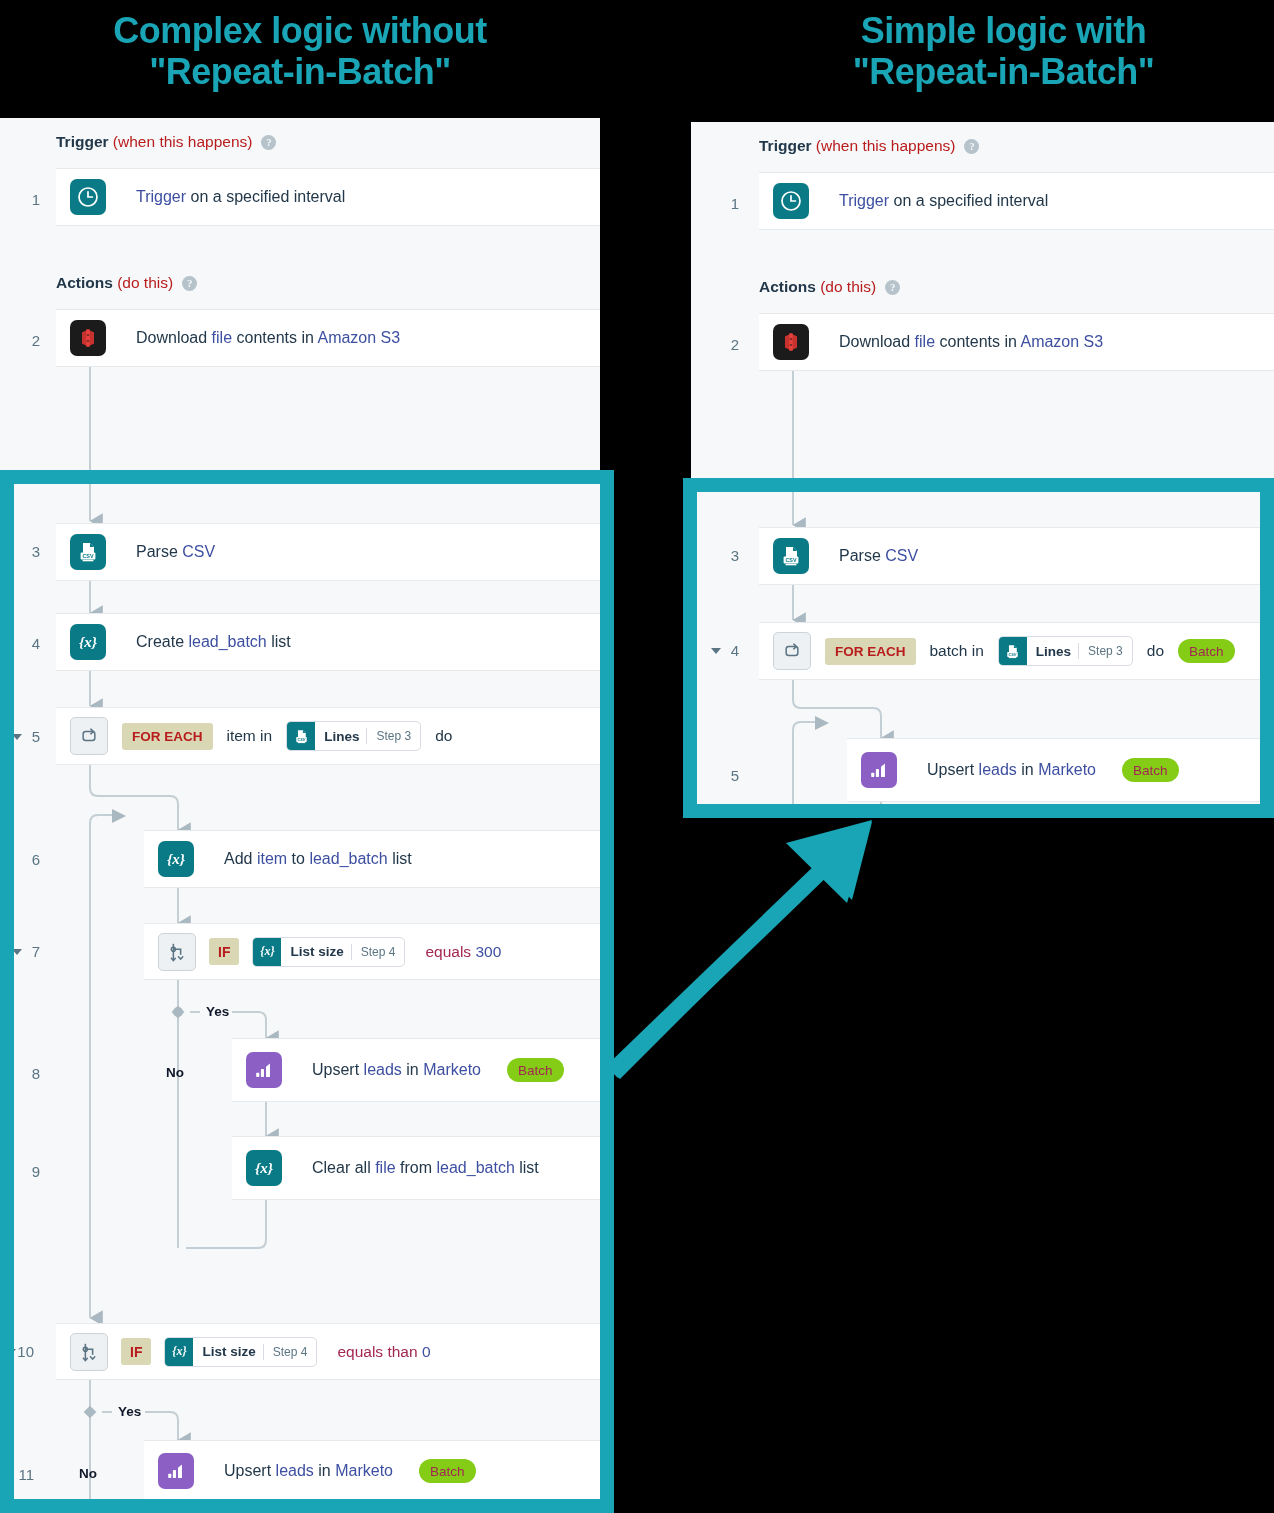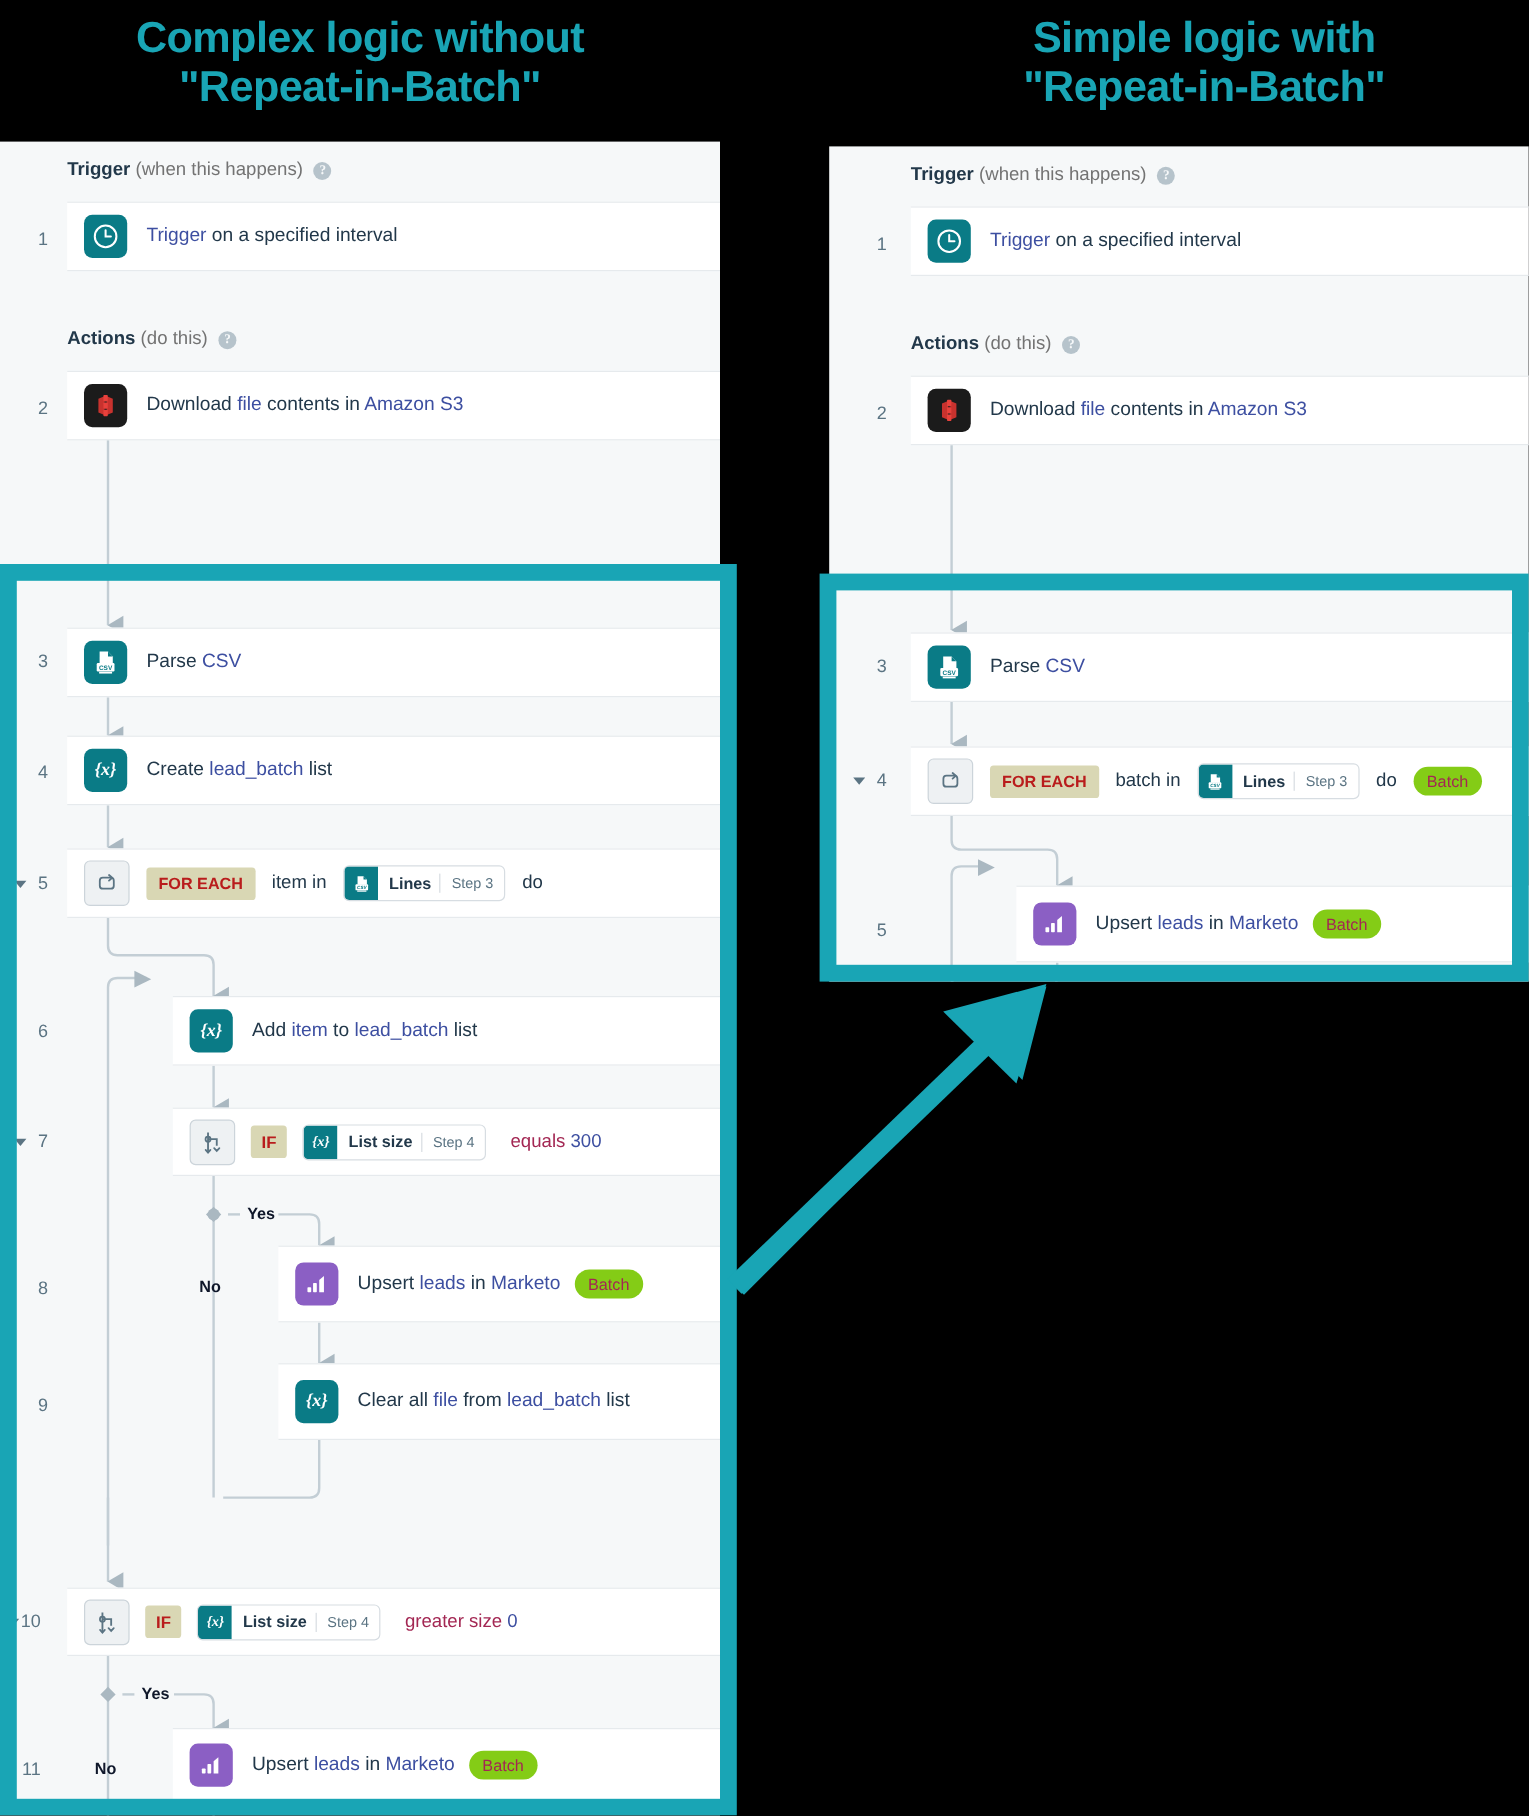--- a/index.html
+++ b/index.html
@@ -24,21 +24,21 @@
   .panel{position:absolute;background:#F6F8F9;overflow:hidden;}
   #panel-left{left:0;top:118px;width:600px;height:1395px;}
   #panel-right{left:691px;top:122px;width:583px;height:696px;}
 
   
   .section-head{
     position:absolute;font-size:15.5px;color:#2E4756;
     display:flex;align-items:center;gap:9px;
   }
   .section-head b{font-weight:bold;color:#22384a;}
-  .section-head .lite{color:#737373;font-weight:normal;}
+  .section-head .lite{color:#b91c1c;font-weight:normal;}
   .help{
     width:15px;height:15px;border-radius:50%;background:#b6c3cb;
     color:#F6F8F9;font-size:11px;font-weight:bold;line-height:15px;
     text-align:center;display:inline-block;font-family:"Liberation Serif",serif;
   }
 
   .stepno{
     position:absolute;font-size:15px;color:#5b7483;text-align:right;
     width:34px;
   }
@@ -46,21 +46,21 @@
     position:absolute;width:0;height:0;
     border-left:5px solid transparent;border-right:5px solid transparent;
     border-top:6px solid #5b7483;
   }
 
   .card{
     position:absolute;background:#fff;border:1px solid #e6eaed;
     border-left:none;border-right:none;
     display:flex;align-items:center;box-sizing:border-box;
   }
-  .card .inner{display:flex;align-items:center;gap:0;padding-left:14px;}
+  .card .inner{display:flex;align-items:center;gap:14px;padding-left:14px;}
 
   
   .appicon{
     width:36px;height:36px;border-radius:7px;flex:0 0 36px;
     display:flex;align-items:center;justify-content:center;
   }
   .ic-teal{background:#0a7b86;}
   .ic-dark{background:#1b1b1b;}
   .ic-purple{background:#8b5fc4;}
 
@@ -343,21 +343,21 @@
               <path d="M4.8 18.8 7 21.4 9.2 18.8" stroke="#5b7483" stroke-width="1.6" fill="none" stroke-linecap="round"></path>
             </svg>
         </div>
         <span class="kw if">IF</span>
         <span class="chip">
           <span class="cic">{x}</span>
           <span class="cname">List size</span>
           <span class="csep"></span>
           <span class="cstep">Step 4</span>
         </span>
-        <span class="cond" style="margin-left:7px;"><span>greater size </span><span class="num">0</span></span>
+        <span class="cond" style="margin-left:7px;"><span>equals than </span><span class="num">0</span></span>
       </div>
     </div>
 
     <div class="branchlbl" style="left:118px;top:1286px;">Yes</div>
     <div class="branchlbl" style="left:79px;top:1348px;">No</div>
 
     <div class="stepno" style="left:0px;top:1348px;">11</div>
     <div class="card" style="left:144px;top:1322px;width:472px;height:62px;">
       <div class="inner">
         <div class="appicon ic-purple">

